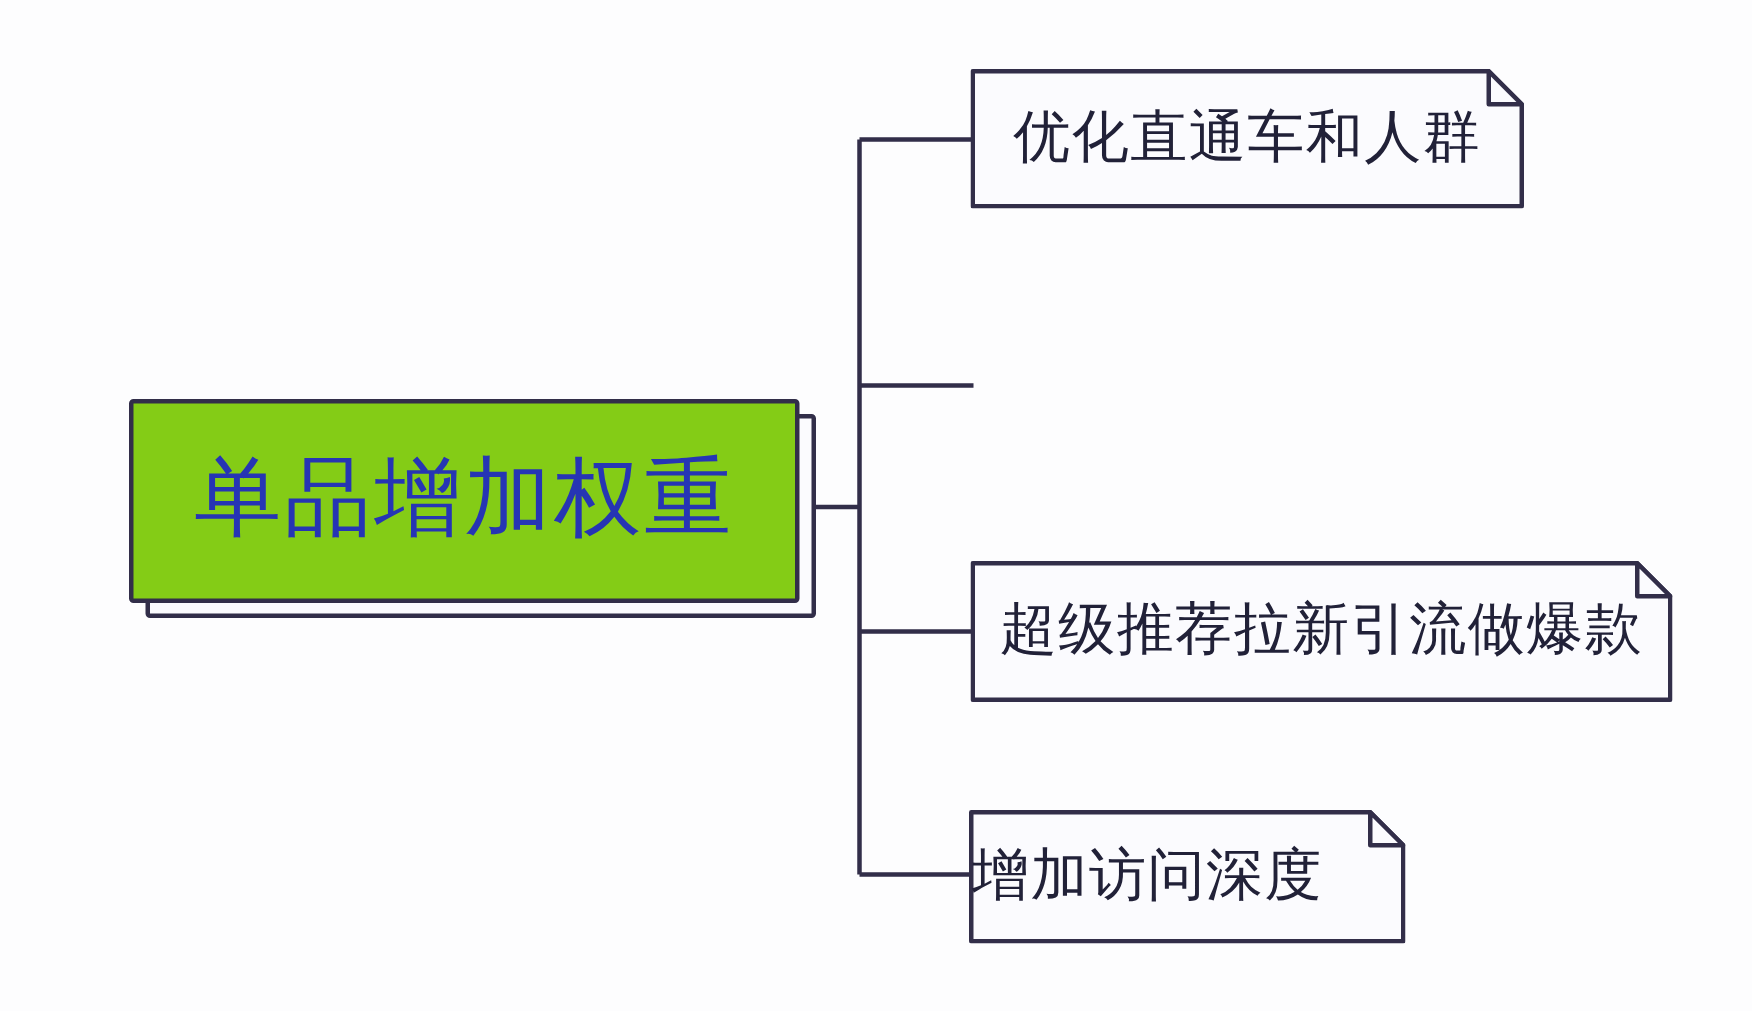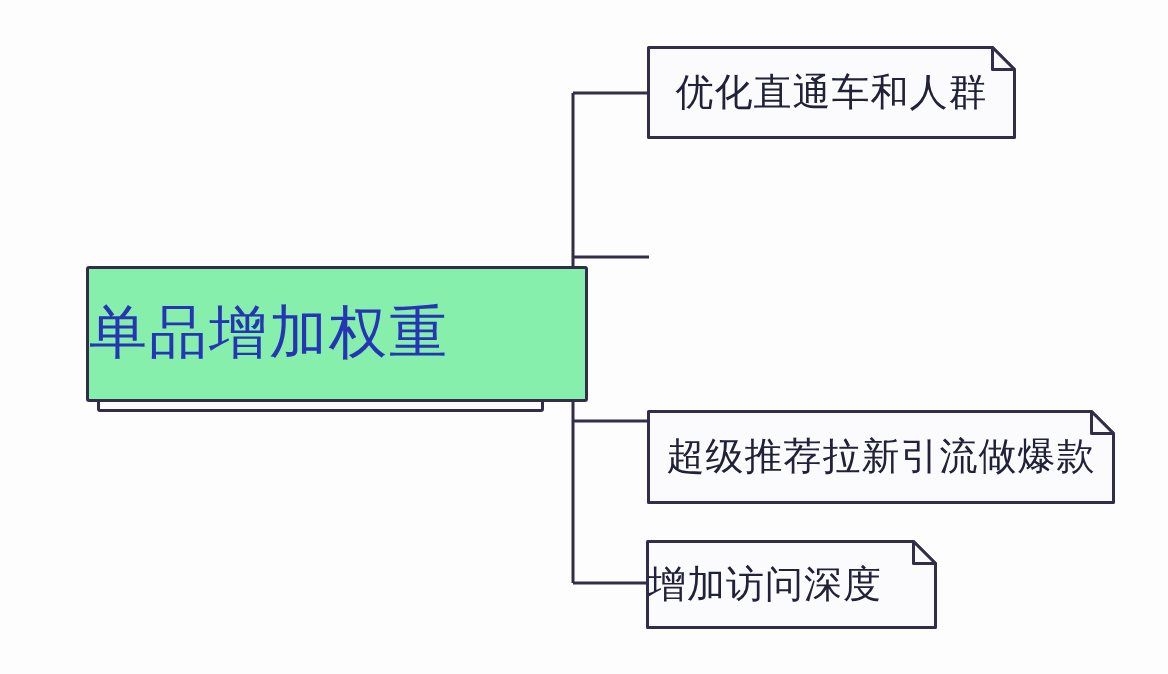--- a/index.html
+++ b/index.html
@@ -12,42 +12,42 @@
   .wires{position:absolute;left:0;top:0;z-index:0;}
   .wires path{stroke:#322e49;stroke-width:3;fill:none;stroke-linecap:butt;stroke-linejoin:round;}
 
   
   .root-shadow{
     position:absolute;left:97px;top:276px;width:447px;height:136px;
     box-sizing:border-box;background:#fbfbfe;border:3px solid #322e49;border-radius:3px;
     z-index:1;
   }
   .root-node{
-    position:absolute;left:86px;top:266px;width:502px;height:136px;
-    box-sizing:border-box;background:#86efac;border:3px solid #322e49;border-radius:3px;
-    z-index:2;display:flex;align-items:center;justify-content:flex-start;
+    position:absolute;left:86px;top:266px;width:447px;height:136px;
+    box-sizing:border-box;background:#84cc16;border:3px solid #322e49;border-radius:3px;
+    z-index:2;display:flex;align-items:center;justify-content:center;
   }
   .root-node .label{
     color:#2635b4;font-size:58px;letter-spacing:2px;white-space:nowrap;line-height:1;
     padding-bottom:4px;
   }
 
   
   .node{position:absolute;z-index:2;}
   .node svg{position:absolute;left:0;top:0;display:block;}
   .node .shape{fill:#fbfbfe;stroke:#322e49;stroke-width:3;stroke-linejoin:round;}
   .node .label{
     position:relative;z-index:1;width:100%;height:100%;
     display:flex;align-items:center;justify-content:center;
     color:#212138;font-size:38px;letter-spacing:1px;white-space:nowrap;line-height:1;
     padding-bottom:2px;box-sizing:border-box;
   }
   .node-1{left:647px;top:46px;width:369px;height:93px;}
   .node-2{left:647px;top:212px;width:256px;height:91px;}
-  .node-3{left:647px;top:374px;width:468px;height:94px;margin-top:36px;}
+  .node-3{left:647px;top:374px;width:468px;height:94px;}
   .node-4{left:646px;top:540px;width:238px;height:89px;}
 </style>
 </head>
 <body>
 
 <div class="stage">
 
   <svg class="wires" width="1168" height="674" viewBox="0 0 1168 674" aria-hidden="true">
     <path d="M543 338 H573"></path>
     <path d="M573 93 V583 M573 93 H649 M573 257 H649 M573 421 H649 M573 583 H648"></path>

